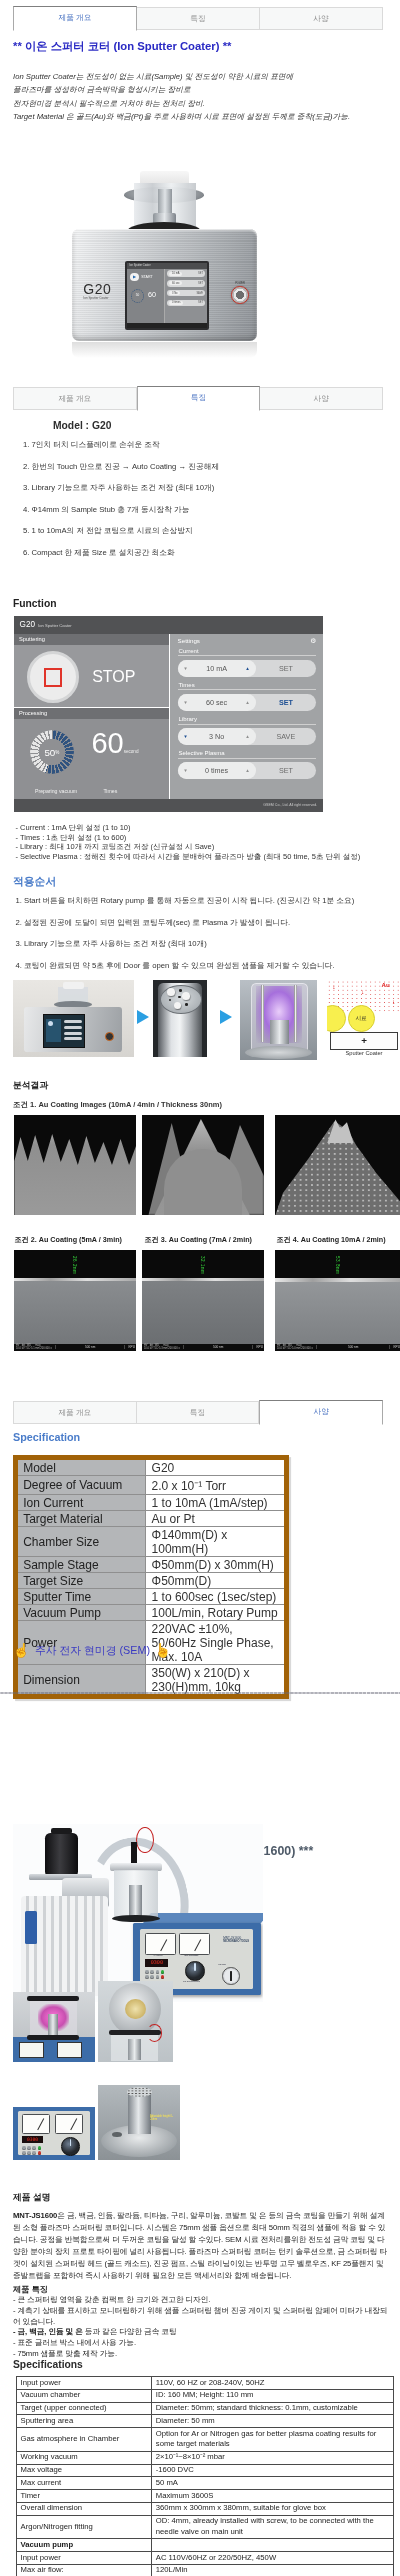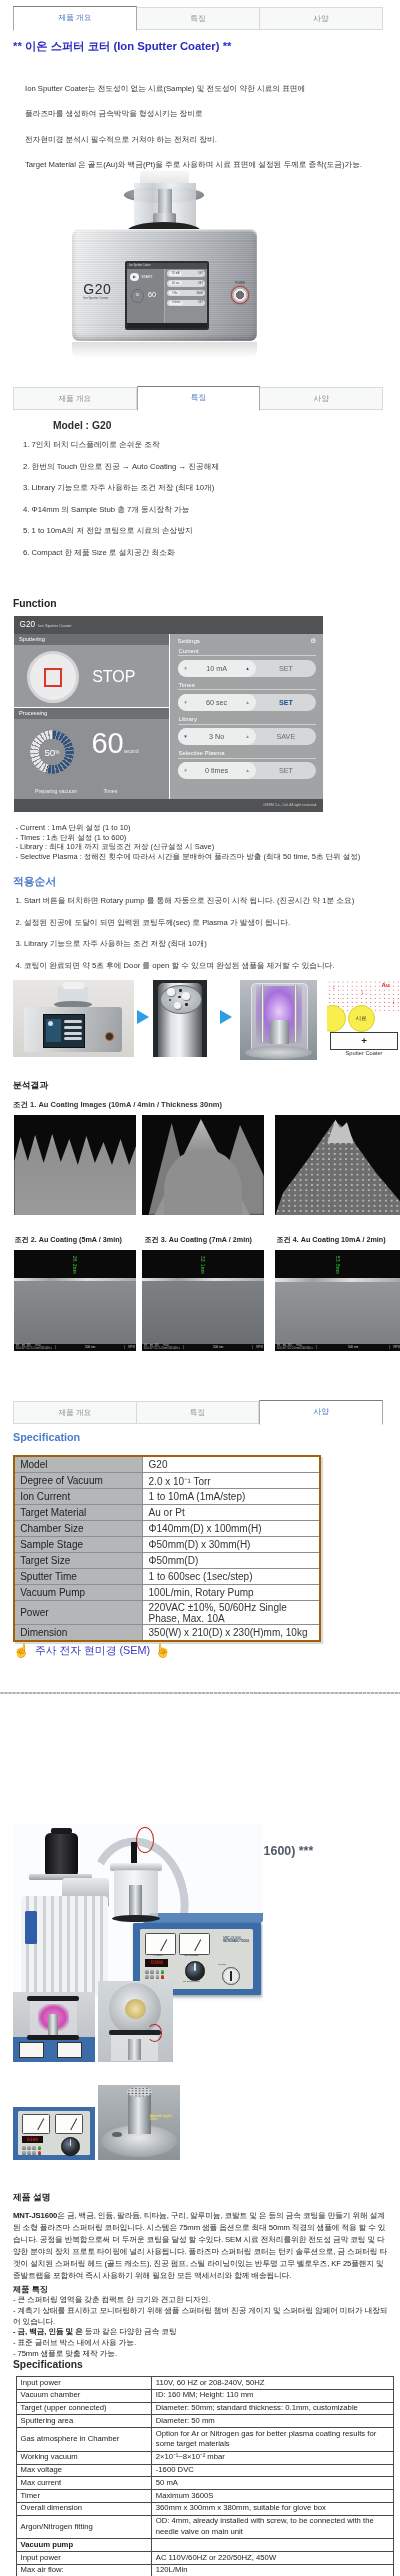--- a/index.html
+++ b/index.html
@@ -14,21 +14,21 @@
   .tab:first-child{border-left:0.5px solid #dadada;}
   .tab.active{background:#fff;color:#4a73c2;border:0.5px solid #a9a9a9;border-top:0.5px solid #7f7f7f;
        border-bottom:0.5px solid #fff;margin-top:-1.5px;margin-bottom:-0.5px;z-index:2;}
 
   
   .h-blue-big{position:absolute;left:13px;font-size:11.3px;font-weight:bold;color:#2a2ac4;}
   .h-blue{position:absolute;left:13px;font-size:10.8px;font-weight:bold;color:#4a7cc9;}
   .h-dark{position:absolute;left:13px;font-size:10.3px;font-weight:bold;color:#2e2e2e;}
   .h-sm{position:absolute;left:13px;font-size:8.8px;font-weight:bold;color:#222;}
   .txt{position:absolute;left:13px;font-size:7.7px;color:#333;}
-  .intro p{margin:12px;line-height:13.4px;}
+  .intro p{margin:0;line-height:13.4px;font-style:italic;}
   .list p{margin:0 0 13.4px 0;line-height:8.2px;}
   .legend p{margin:0;line-height:9.5px;font-size:7.5px;}
 
   
   .g20photo{position:absolute;left:10.3px;top:131px;width:330px;height:229px;}
   .g20-cap{position:absolute;left:130px;top:40px;width:49px;height:18.5px;background:linear-gradient(#f7f7f7,#ddd);border-radius:3.1px;}
   .g20-glass{position:absolute;left:124px;top:52px;width:62px;height:52px;background:linear-gradient(90deg,#e8ebee,#c9cdd1 30%,#eef1f3 60%,#c3c7cb);opacity:.92;}
   .g20-pillar{position:absolute;left:148px;top:58px;width:13.4px;height:27px;background:linear-gradient(90deg,#9aa0a5,#dfe3e6,#8e949a);}
   .g20-stub{position:absolute;left:143px;top:82px;width:23px;height:18.5px;background:linear-gradient(90deg,#8d9399,#e4e7ea,#7d838a);border-radius:2.1px;}
   .g20-collar{position:absolute;left:114px;top:56px;width:80px;height:15.5px;border-radius:50%;
@@ -155,22 +155,22 @@
   .xs-gray{position:absolute;left:0;right:0;top:30%;bottom:7.2px;background:linear-gradient(#8a8d90,#74777a);}
   .xs-line{position:absolute;left:0;right:0;top:28%;height:2.6px;background:linear-gradient(90deg,#e8e8e8,#9f9f9f 30%,#dedede 60%,#a8a8a8);}
   .xs-meas{position:absolute;left:47%;top:6%;writing-mode:vertical-rl;color:#39e23e;font-size:4.6px;letter-spacing:0.5px;}
   .xs-meta{position:absolute;left:0;right:0;bottom:0;height:7.2px;background:#0c0c0c;color:#d6d6d6;display:flex;align-items:center;gap:3.1px;padding:0 1.5px;}
   .xs-meta .hdr{font-size:2.6px;line-height:3.1px;color:#bbb;white-space:pre;}
   .xs-scale{flex:1;text-align:center;font-size:3.1px;border-left:0.5px solid #444;border-right:0.5px solid #444;}
   .xs-lab{font-size:3.1px;}
   .condlabels div{position:absolute;top:0;font-size:7.2px;font-weight:bold;color:#222;}
 
   
-  .spec1{position:absolute;left:13px;top:1455px;width:308px;border-collapse:collapse;
-      border:2px solid #a16207;box-shadow:2.1px 2.1px 0 rgba(0,0,0,.15);font-size:10px;}
+  .spec1{position:absolute;left:13px;top:1455px;width:276px;border-collapse:collapse;
+      border:5px solid #a16207;box-shadow:2.1px 2.1px 0 rgba(0,0,0,.15);font-size:12px;}
   .spec1 td{border:0.5px solid #8f8f8f;height:14px;padding:0.5px 5.2px;}
   .spec1 td.k{width:117px;background:#b4b6b8;color:#222;}
   .spec1 td.v{background:#fff;color:#333;}
 
   
   .semlink{position:absolute;left:13px;top:1643px;color:#3a3ac2;font-size:10.8px;display:flex;align-items:center;gap:5.2px;}
   .hand{font-size:13.4px;}
   .hand.flip{transform:scaleX(-1);display:inline-block;}
   .divider{position:absolute;left:0;top:1689px;width:401px;overflow:hidden;white-space:nowrap;
       color:#6a6a7a;font-family:"DejaVu Sans Mono",monospace;font-size:6.7px;}

